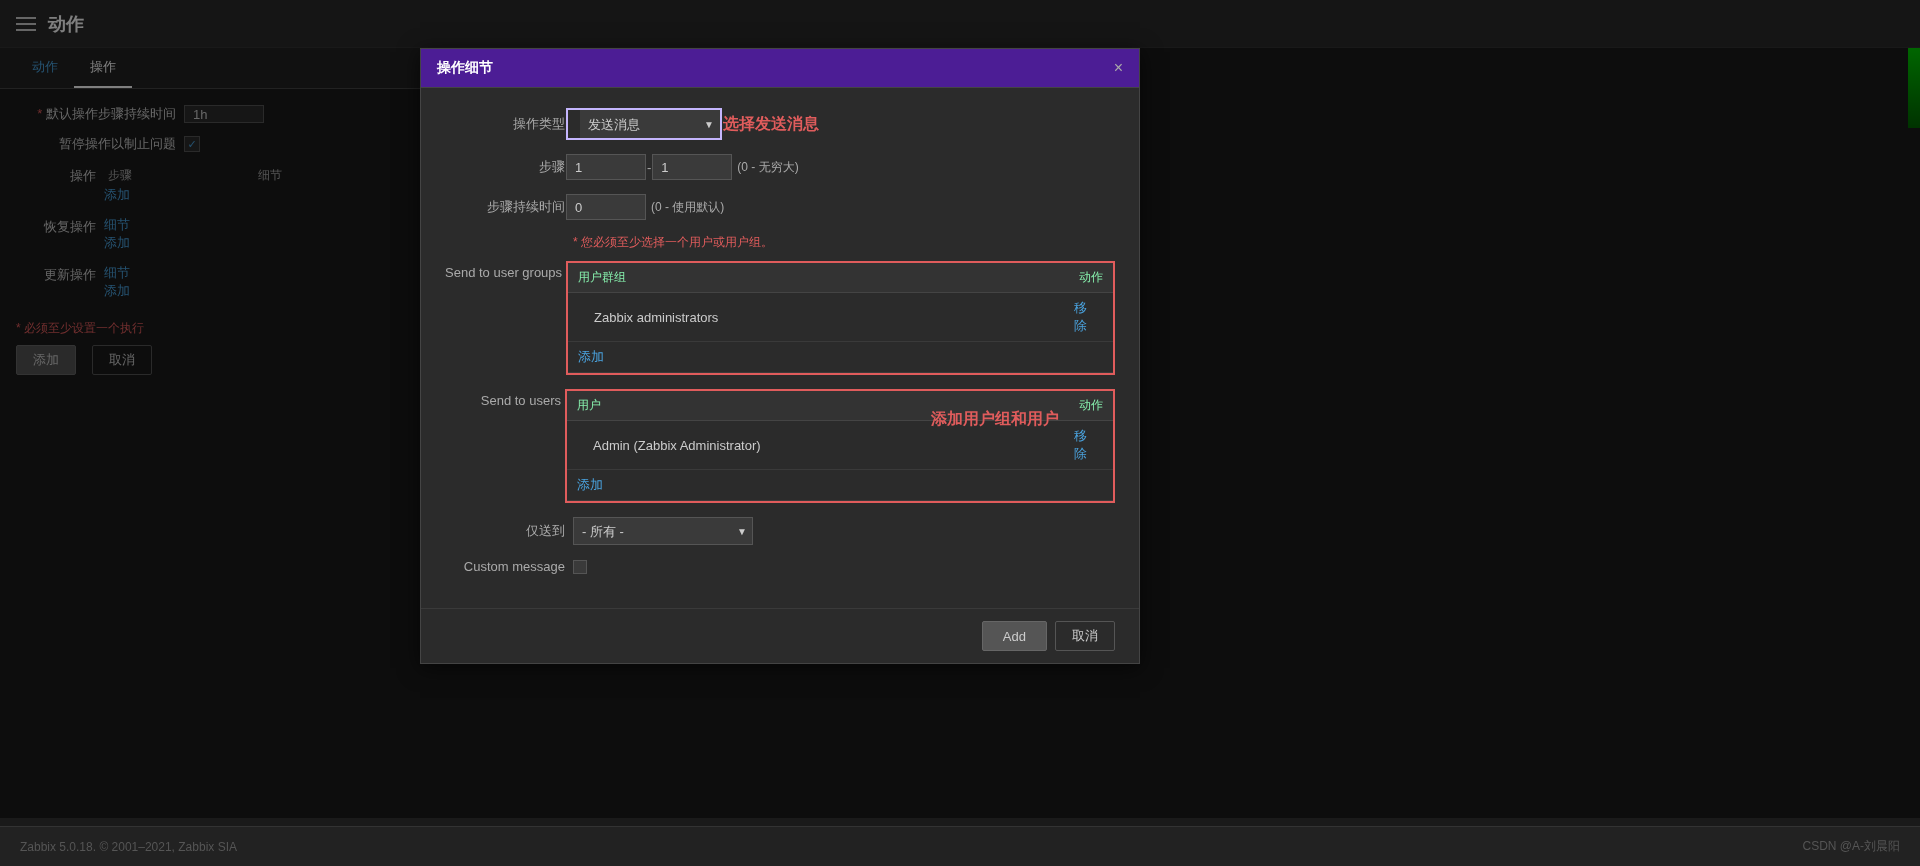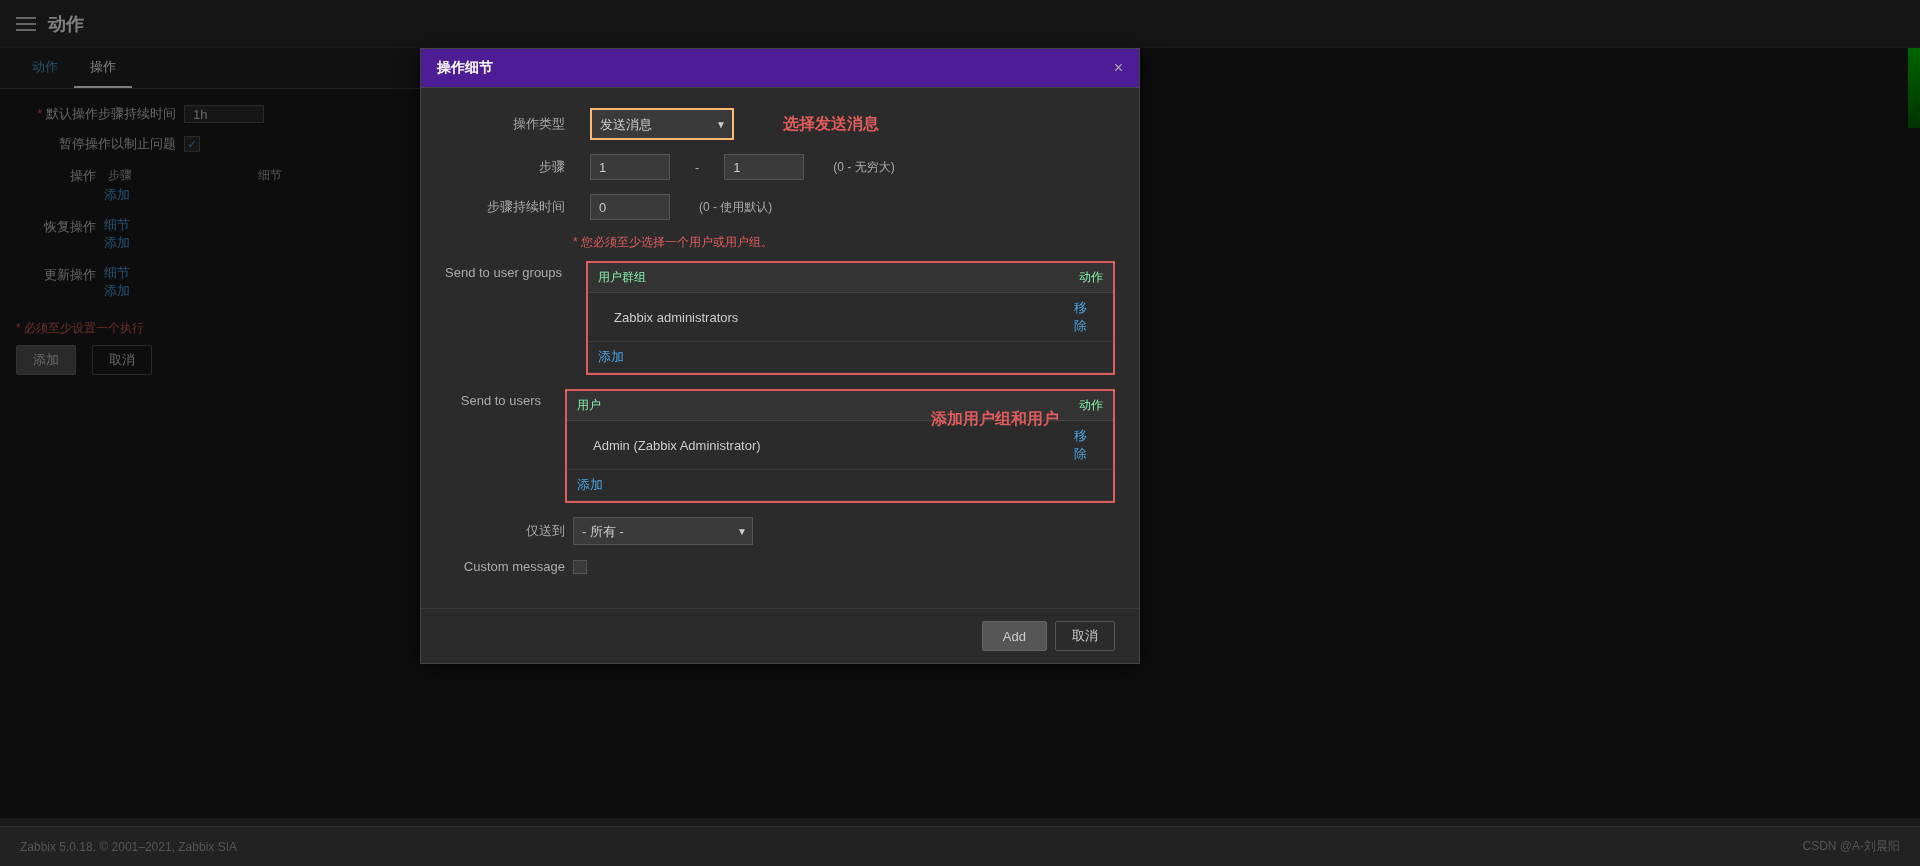--- a/index.html
+++ b/index.html
@@ -187,32 +187,33 @@
       border: none;
       line-height: 1;
     }
     .modal-body {
       padding: 20px 24px;
     }
     .modal-form-row {
       display: flex;
       align-items: center;
       margin-bottom: 14px;
-      gap: 25px;
+      gap: 1px;
     }
     .modal-label {
       color: #aaa;
       text-align: right;
       min-width: 120px;
       font-size: 13px;
     }
     .select-wrapper {
       position: relative;
       display: inline-block;
-      border: 2px solid #fdba74;
+      border: 2px solid #c4b5fd;
+      padding-left: 12px;
     }
     .select-wrapper select {
       background: #3a3a3a;
       border: none;
       color: #ccc;
       padding: 4px 24px 4px 8px;
       font-size: 13px;
       height: 28px;
       min-width: 140px;
       cursor: pointer;
@@ -225,21 +226,21 @@
       top: 50%;
       transform: translateY(-50%);
       pointer-events: none;
       color: #ccc;
       font-size: 10px;
     }
     .annotation-red {
       color: #e05c5c;
       font-size: 16px;
       font-weight: bold;
-      margin-left: 24px;
+      margin-left: 0;
       text-align: right;
     }
     .modal-input {
       background: #3a3a3a;
       border: 1px solid #555;
       color: #ccc;
       padding: 4px 8px;
       font-size: 13px;
       height: 26px;
       width: 80px;
@@ -261,21 +262,21 @@
       display: flex;
       align-items: flex-start;
       margin-bottom: 14px;
     }
     .section-side-label {
       min-width: 120px;
       text-align: right;
       color: #aaa;
       font-size: 13px;
       padding-top: 4px;
-      padding-right: 24px;
+      padding-right: 4px;
     }
     .users-table-container {
       flex: 1;
       border: 2px solid #e05c5c;
       background: #2b2b2b;
     }
     .users-table {
       width: 100%;
       border-collapse: collapse;
     }

